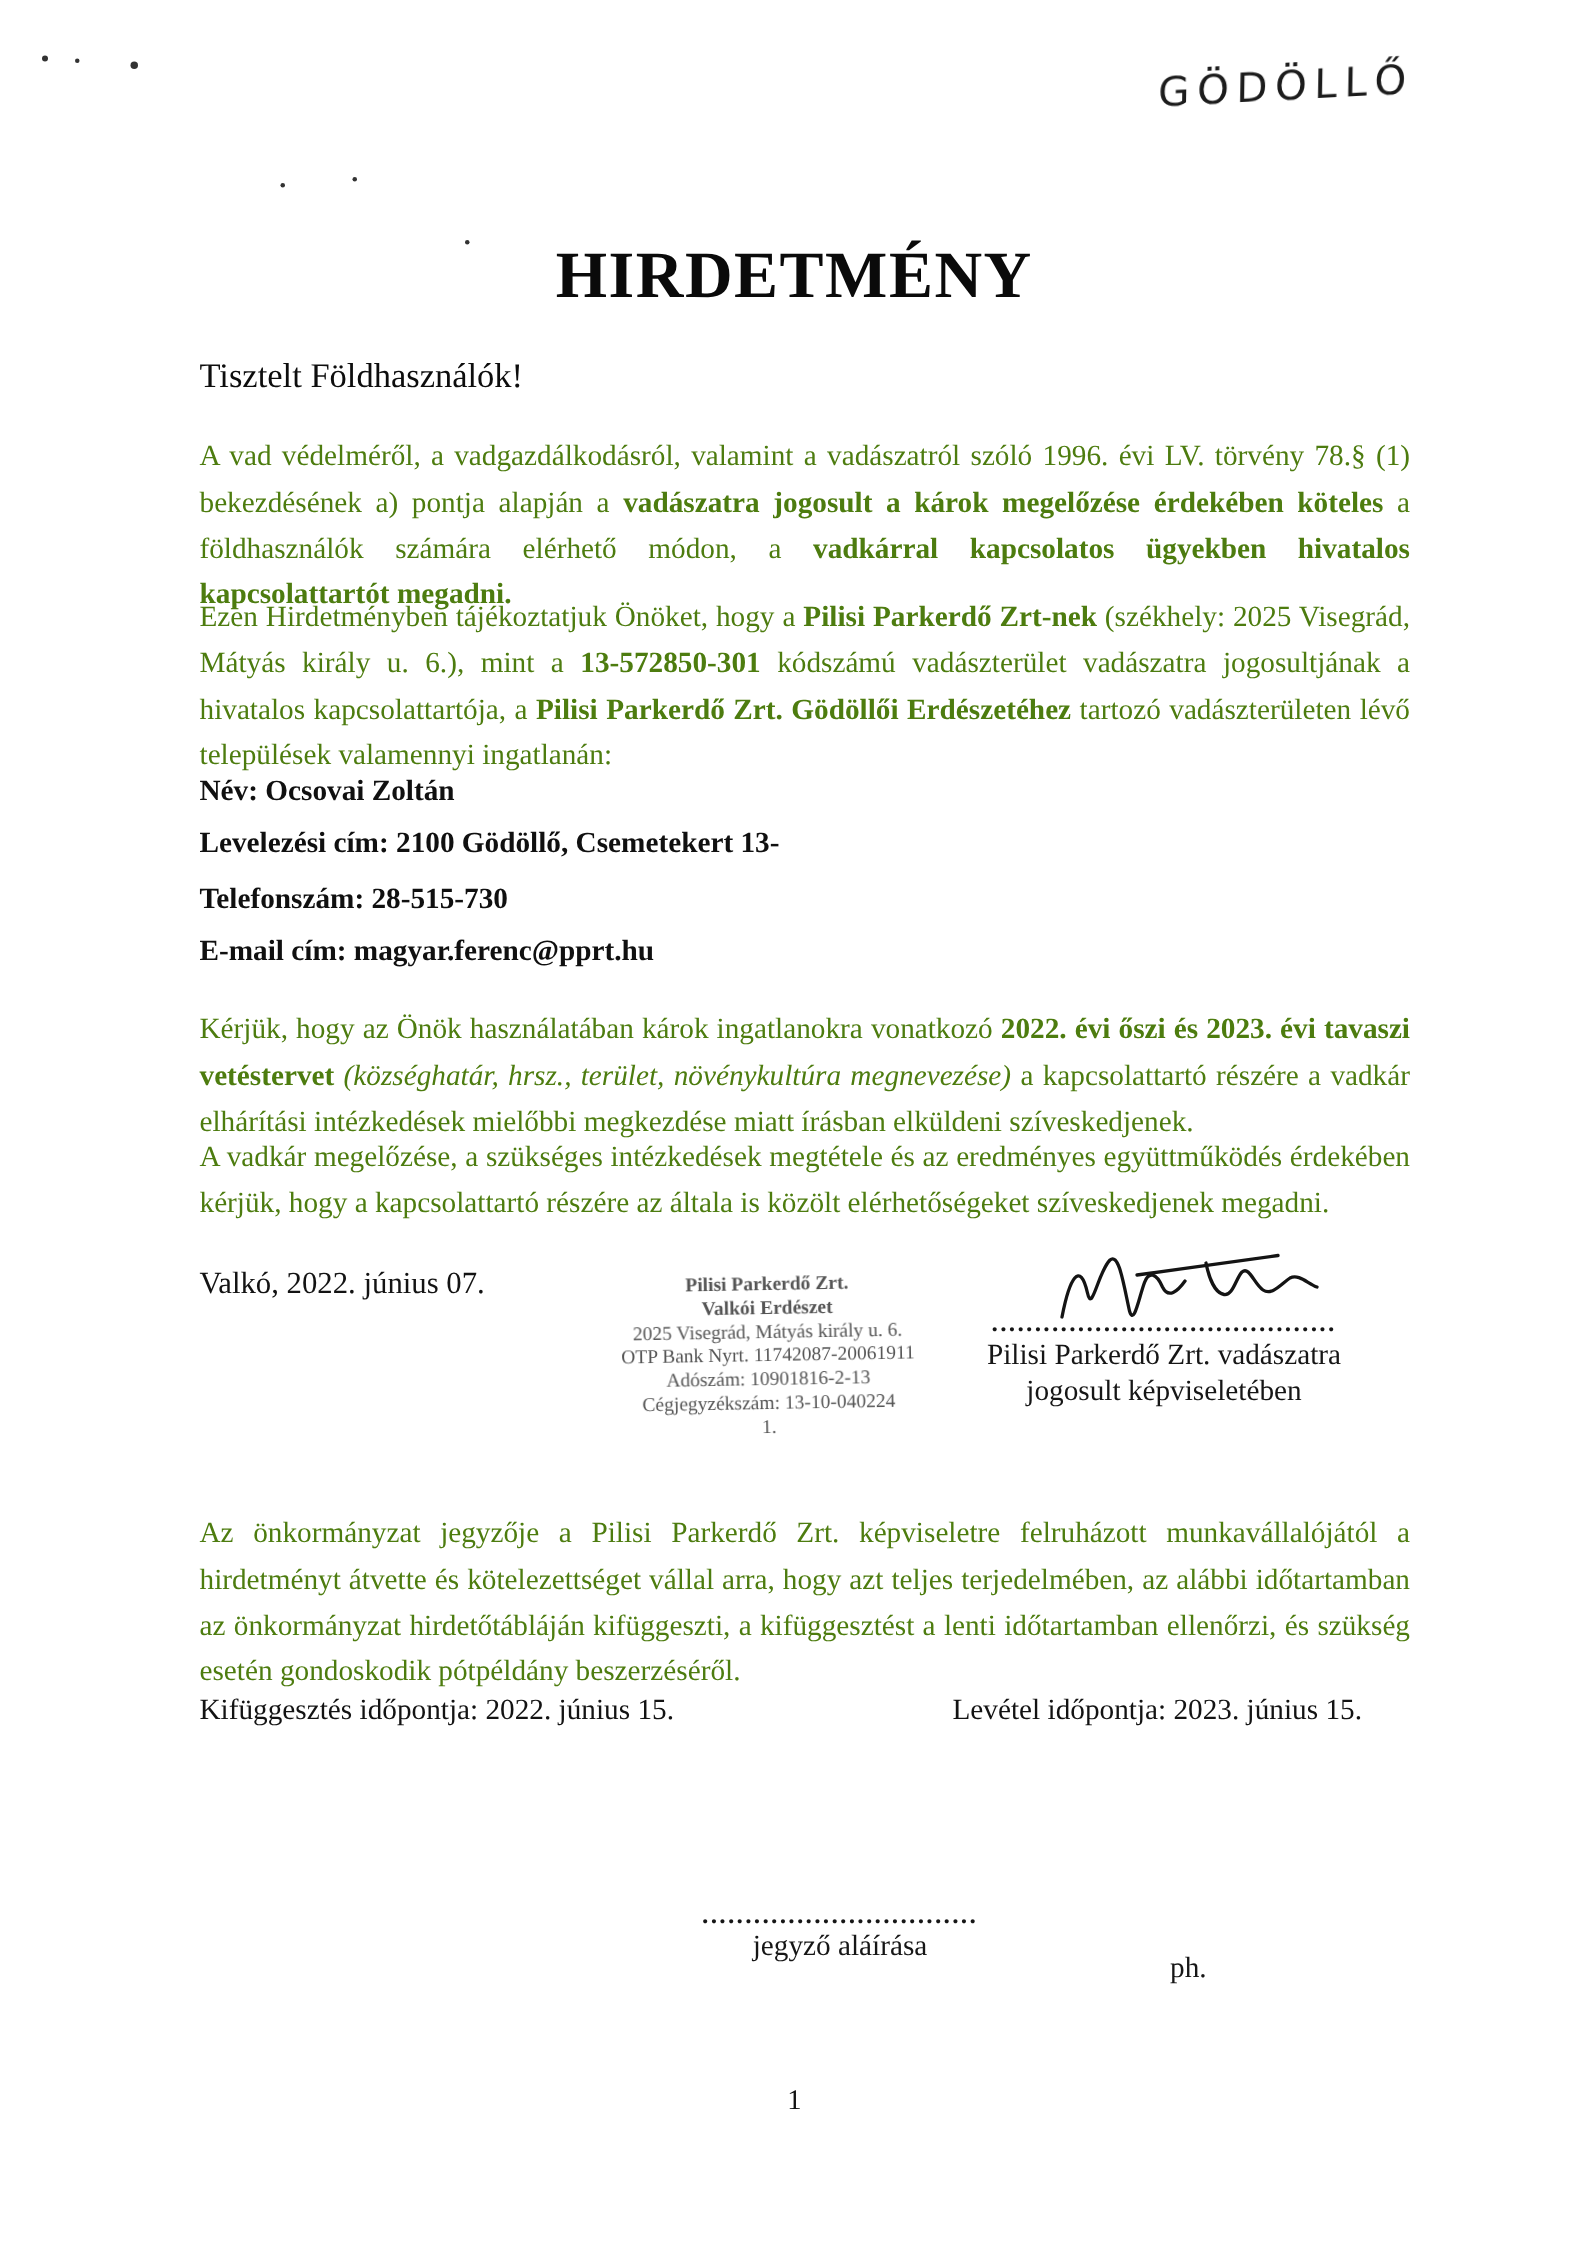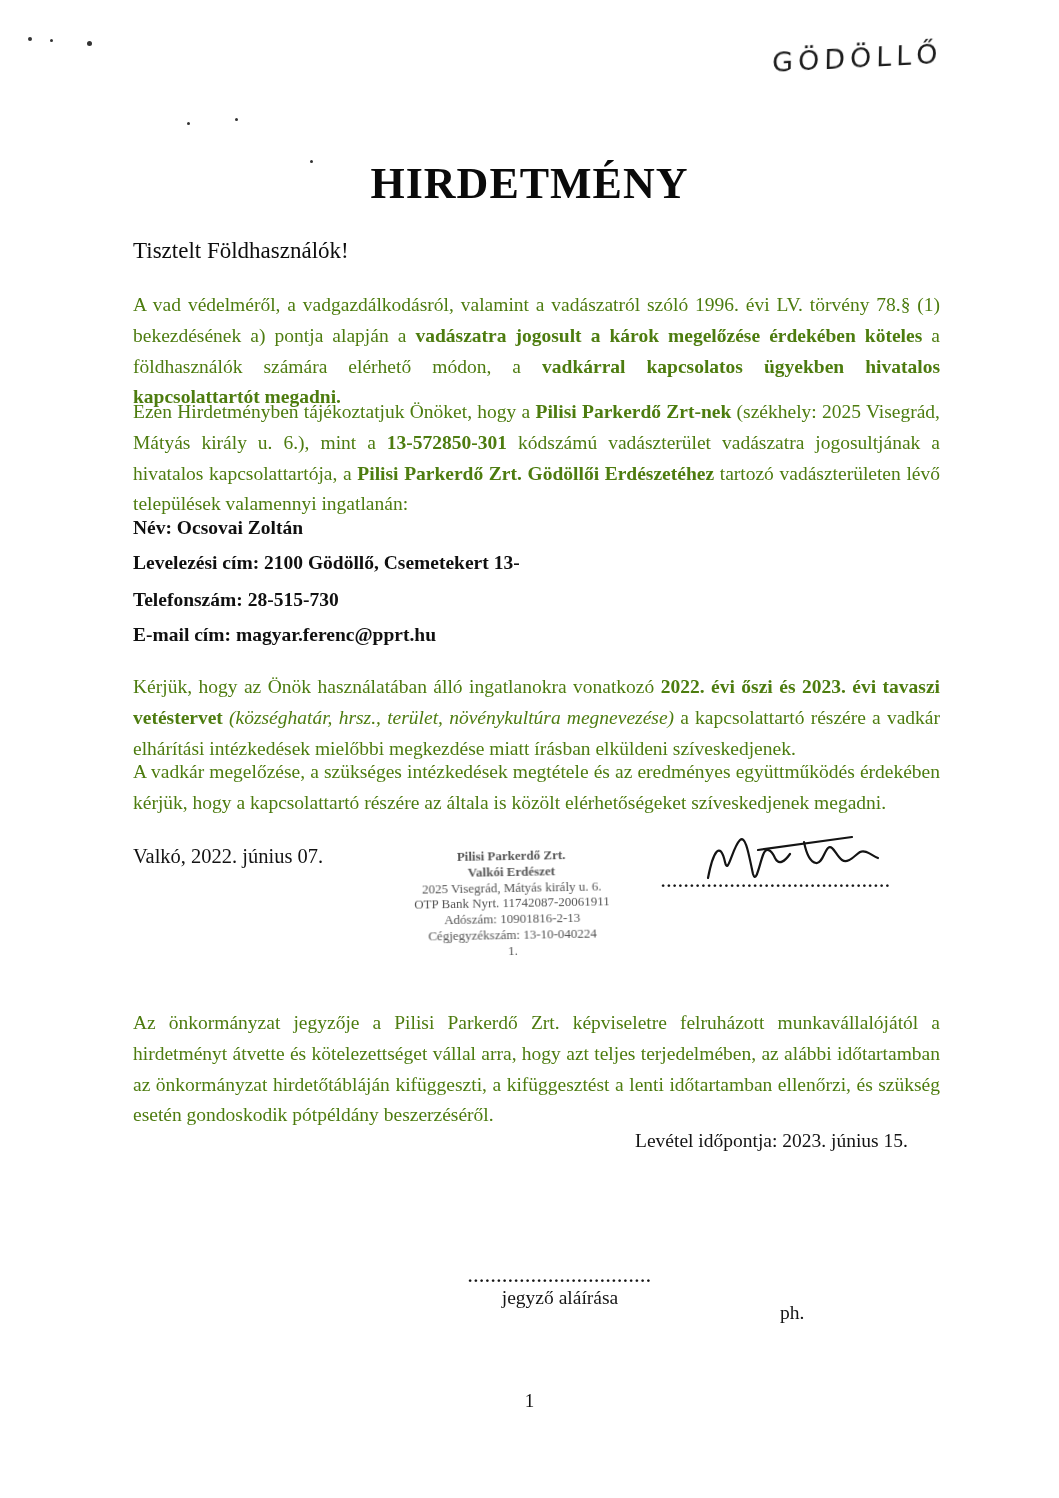--- a/index.html
+++ b/index.html
@@ -93,21 +93,21 @@
 
   <p class="para p1"><span>A vad védelméről, a vadgazdálkodásról, valamint a vadászatról szóló 1996. évi LV. törvény 78.§ (1) bekezdésének a) pontja alapján a </span><span class="b">vadászatra jogosult a károk megelőzése érdekében köteles</span><span> a földhasználók számára elérhető módon, a </span><span class="b">vadkárral kapcsolatos ügyekben hivatalos kapcsolattartót megadni.</span></p>
 
   <p class="para p2"><span>Ezen Hirdetményben tájékoztatjuk Önöket, hogy a </span><span class="b">Pilisi Parkerdő Zrt-nek</span><span> (székhely: 2025 Visegrád, Mátyás király u. 6.), mint a </span><span class="b">13-572850-301</span><span> kódszámú vadászterület vadászatra jogosultjának a hivatalos kapcsolattartója, a </span><span class="b">Pilisi Parkerdő Zrt. Gödöllői Erdészetéhez</span><span> tartozó vadászterületen lévő települések valamennyi ingatlanán:</span></p>
 
   <div class="contact c1">Név: Ocsovai Zoltán</div>
   <div class="contact c2">Levelezési cím: 2100 Gödöllő, Csemetekert 13-</div>
   <div class="contact c3">Telefonszám: 28-515-730</div>
   <div class="contact c4">E-mail cím: magyar.ferenc@pprt.hu</div>
 
-  <p class="para p3"><span>Kérjük, hogy az Önök használatában álló ingatlanokra vonatkozó </span><span class="b">2022. évi őszi és 2023. évi tavaszi vetéstervet </span><span class="bi">(községhatár, hrsz., terület, növénykultúra megnevezése)</span><span> a kapcsolattartó részére a vadkár elhárítási intézkedések mielőbbi megkezdése miatt írásban elküldeni szíveskedjenek.</span></p>
+  <p class="para p3"><span>Kérjük, hogy az Önök használatában károk ingatlanokra vonatkozó </span><span class="b">2022. évi őszi és 2023. évi tavaszi vetéstervet </span><span class="bi">(községhatár, hrsz., terület, növénykultúra megnevezése)</span><span> a kapcsolattartó részére a vadkár elhárítási intézkedések mielőbbi megkezdése miatt írásban elküldeni szíveskedjenek.</span></p>
 
   <p class="para p4">A vadkár megelőzése, a szükséges intézkedések megtétele és az eredményes együttműködés érdekében kérjük, hogy a kapcsolattartó részére az általa is közölt elérhetőségeket szíveskedjenek megadni.</p>
 
   <div class="dateline">Valkó, 2022. június 07.</div>
 
   <div class="stamp">
     <div class="s-bold">Pilisi Parkerdő Zrt.</div>
     <div class="s-bold">Valkói Erdészet</div>
     <div>2025 Visegrád, Mátyás király u. 6.</div>
     <div>OTP Bank Nyrt. 11742087-20061911</div>
@@ -119,24 +119,27 @@
   <svg class="signature-svg" width="200" height="62" viewBox="0 0 200 62">
     <g fill="none" stroke="#141414" stroke-width="2.2" stroke-linecap="round">
       <path d="M8,50 C13,24 20,12 25,34 C28,48 32,20 40,12 C46,7 49,28 53,46 C56,56 59,38 63,27 C66,19 71,21 75,30 C79,38 85,33 90,26"></path>
       <path d="M58,22 L152,9"></path>
       <path d="M104,14 C106,24 110,34 116,35 C122,36 124,24 128,20 C133,16 136,28 142,32 C148,36 154,28 160,24 C166,21 172,28 178,30"></path>
     </g>
   </svg>
 
   <div class="sigblock">
     <div class="sigdots">........................................</div>
+    <div>Pilisi Parkerdő Zrt. vadászatra</div>
+    <div>jogosult képviseletében</div>
   </div>
 
   <p class="para p5">Az önkormányzat jegyzője a Pilisi Parkerdő Zrt. képviseletre felruházott munkavállalójától a hirdetményt átvette és kötelezettséget vállal arra, hogy azt teljes terjedelmében, az alábbi időtartamban az önkormányzat hirdetőtábláján kifüggeszti, a kifüggesztést a lenti időtartamban ellenőrzi, és szükség esetén gondoskodik pótpéldány beszerzéséről.</p>
 
+  <div class="postrow-left">Kifüggesztés időpontja: 2022. június 15.</div>
   <div class="postrow-right">Levétel időpontja: 2023. június 15.</div>
 
   <div class="clerkblock">
     <div class="clerkdots">................................</div>
     <div>jegyző aláírása</div>
   </div>
   <div class="ph">ph.</div>
 
   <div class="pagenum">1</div>
 

